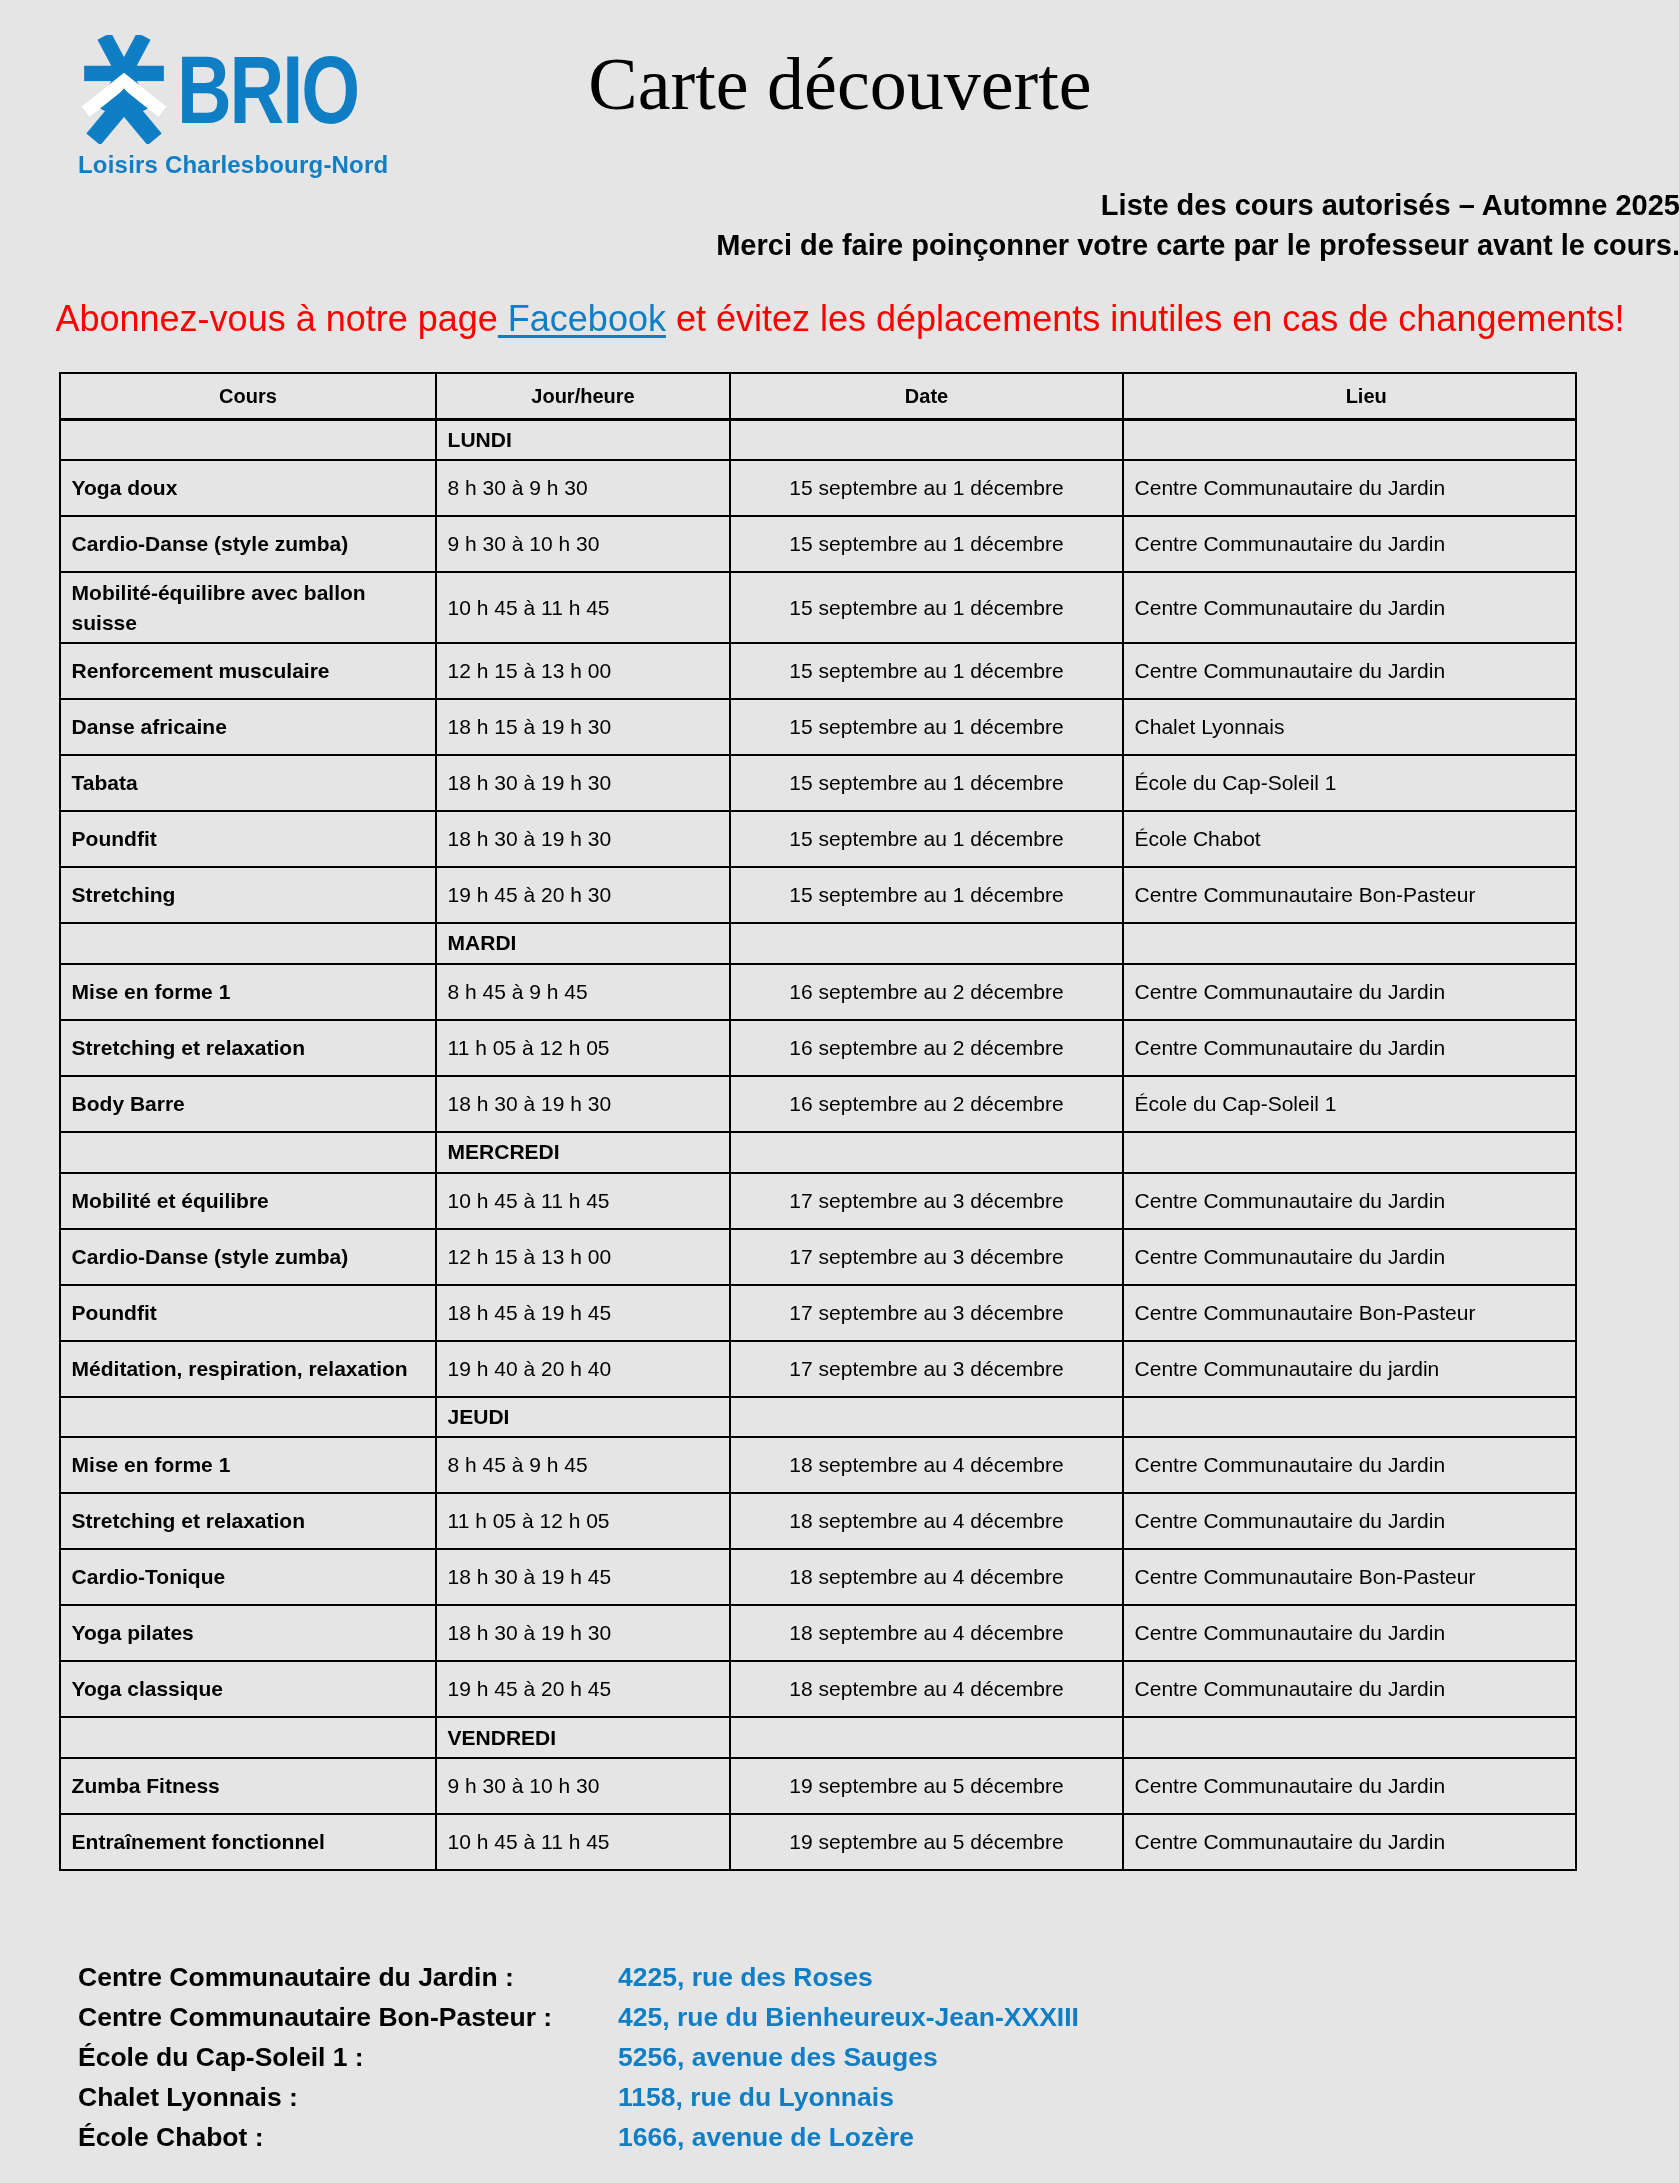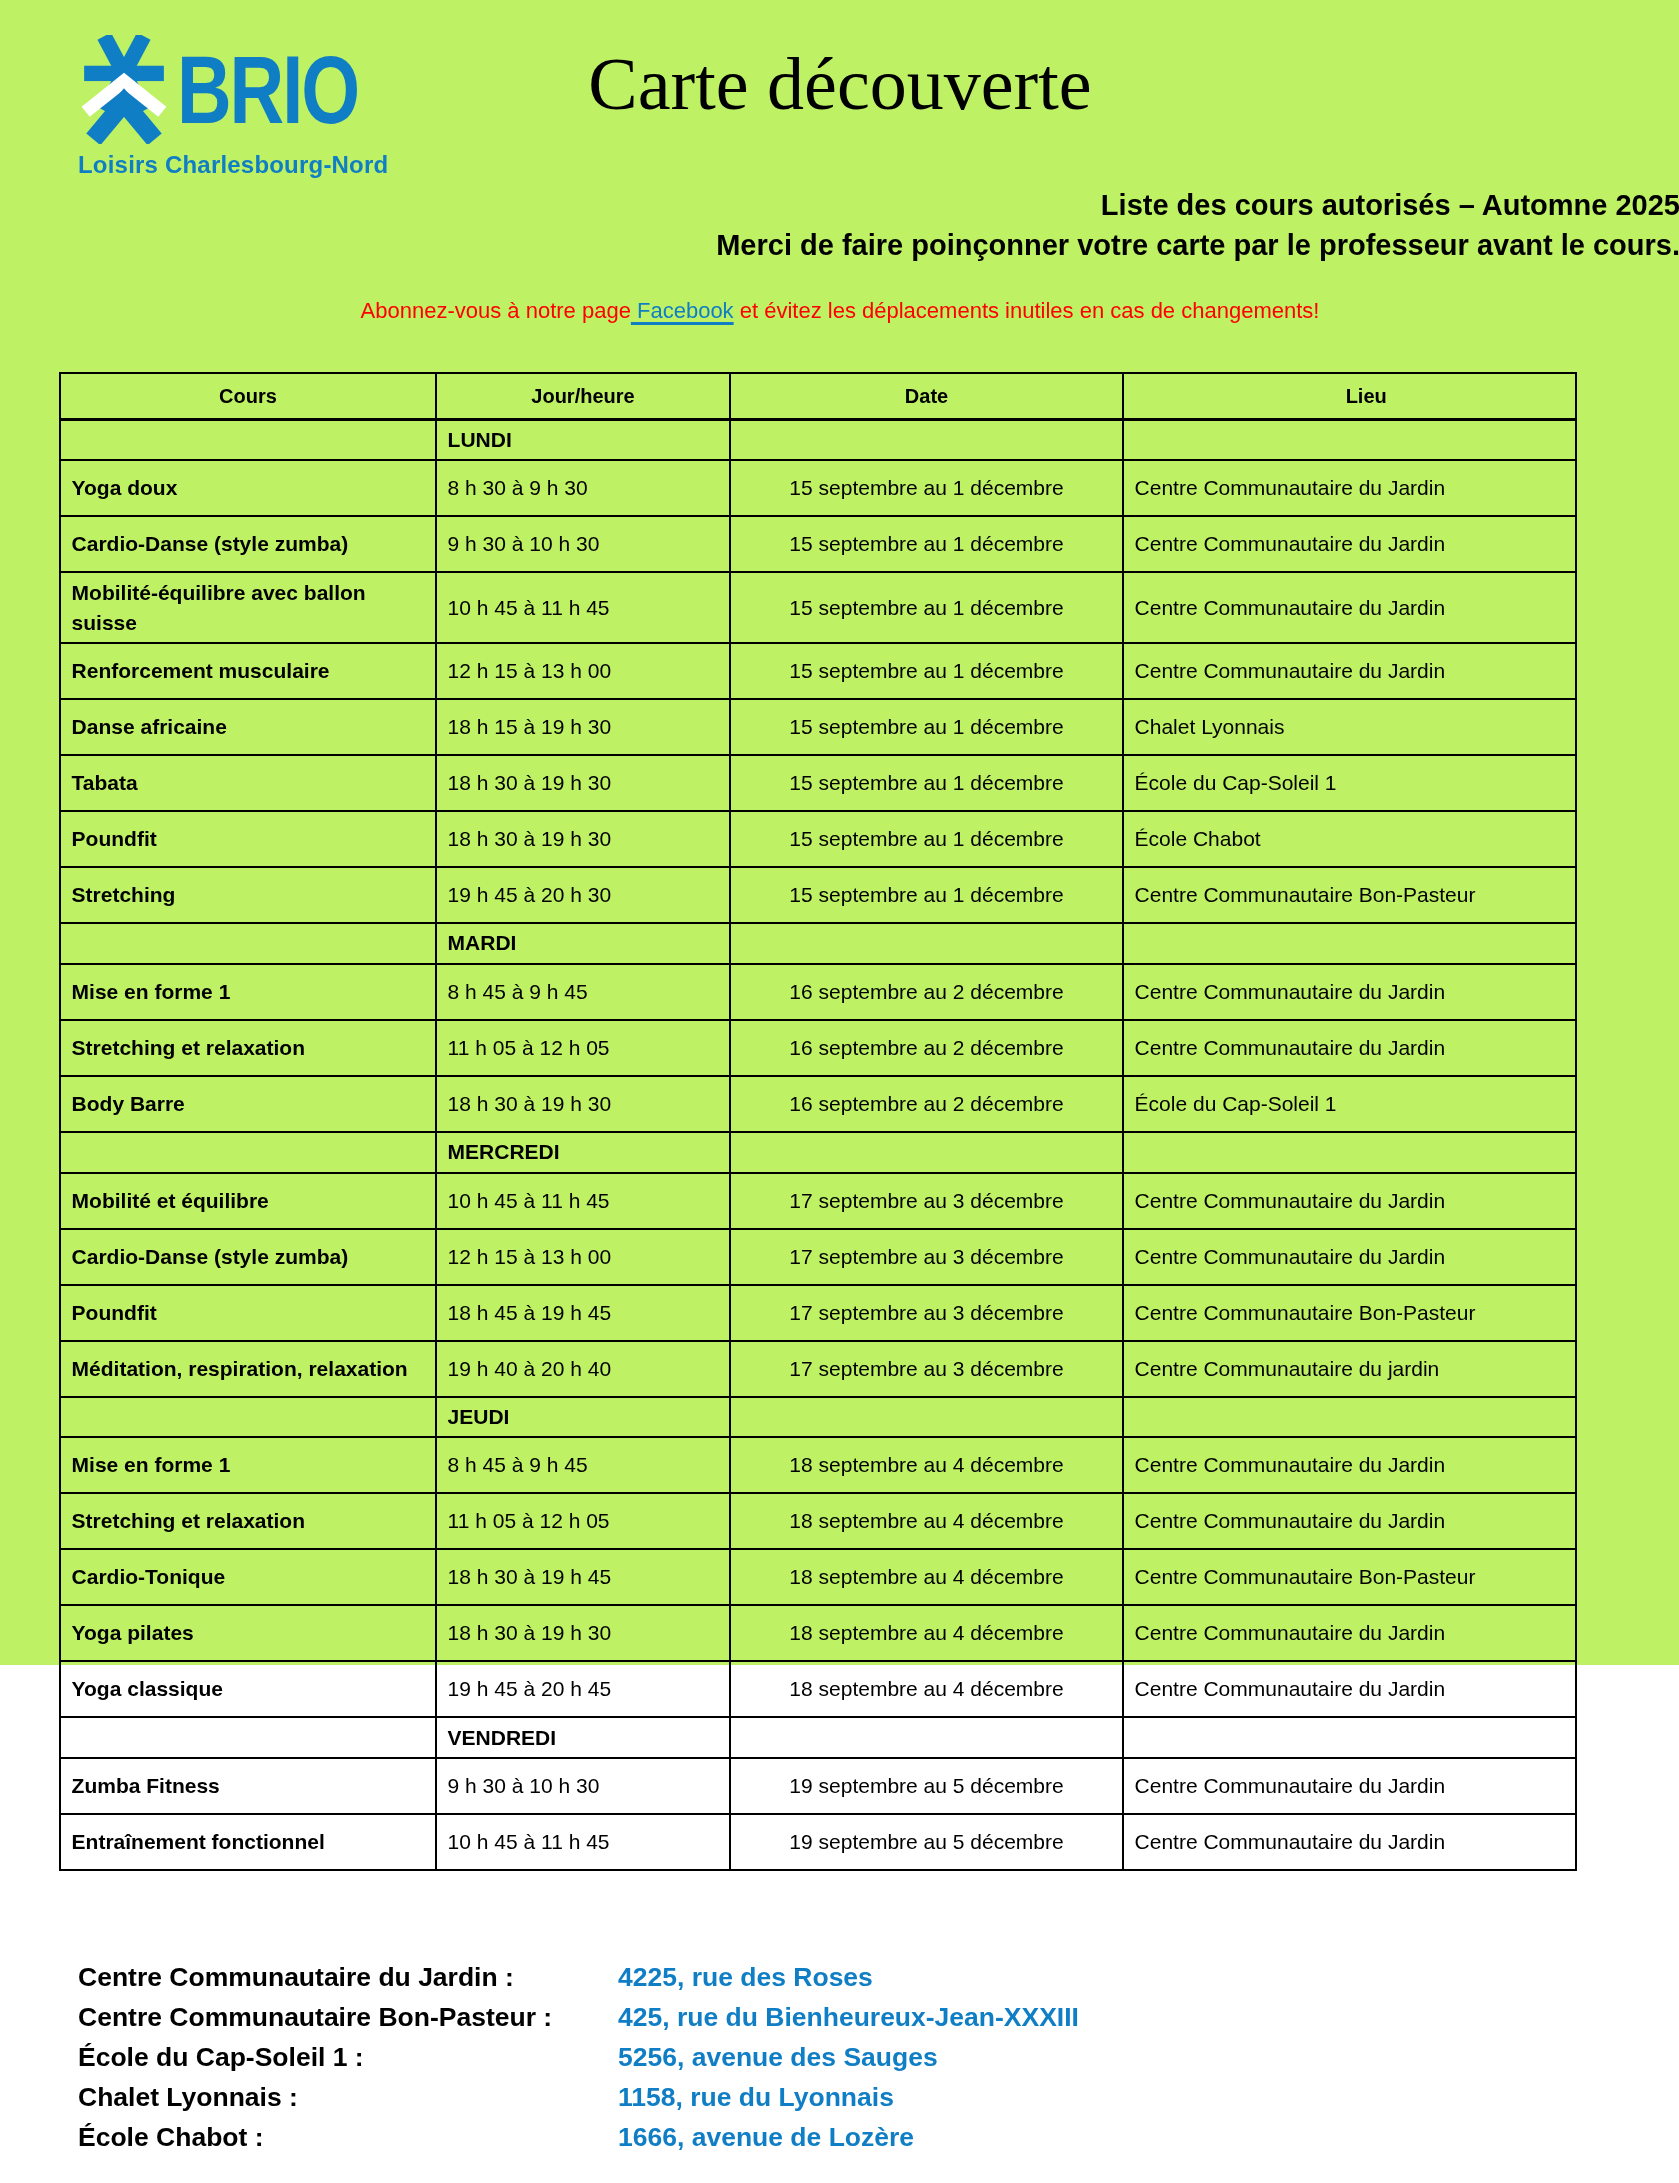--- a/index.html
+++ b/index.html
@@ -9,21 +9,21 @@
   }
   *{margin:0;padding:0;box-sizing:border-box;}
   html,body{background:#ffffff;}
   body{
     width:1680px;height:2183px;
     font-family:"Liberation Sans",sans-serif;
     color:var(--ink);
     position:relative;
     overflow:hidden;
   }
-  .page{position:relative;width:1680px;height:1665px;background:#bef264;}
+  .page{position:relative;width:1680px;height:2183px;background:#e5e5e5;}
 
   
   .logo{position:absolute;left:78px;top:35px;}
   .logo-row{display:flex;align-items:flex-start;gap:7px;}
   .logo-icon{width:92px;height:109px;color:var(--blue);flex:0 0 auto;}
   .brand{
     height:109px;display:flex;align-items:center;
     font-size:97px;font-weight:bold;color:var(--blue);
     letter-spacing:-2.6px;line-height:97px;
     transform:scaleX(.78);transform-origin:left center;
@@ -39,21 +39,21 @@
     text-align:center;
     font-family:"Liberation Serif",serif;font-weight:400;
     font-size:74px;line-height:1.1;
   }
   .subtitle{
     position:absolute;left:0;top:185px;width:100%;
     text-align:right;font-size:29px;font-weight:bold;line-height:40px;
   }
   .notice{
     position:absolute;left:0;top:298px;width:100%;
-    text-align:center;font-size:22px;font-weight:400;color:var(--red);
+    text-align:center;font-size:36px;font-weight:400;color:var(--red);
   }
   .notice a{
     color:var(--blue);
     text-decoration:underline;
     text-decoration-thickness:2.6px;
     text-underline-offset:4.4px;
     cursor:pointer;
   }
 
   

